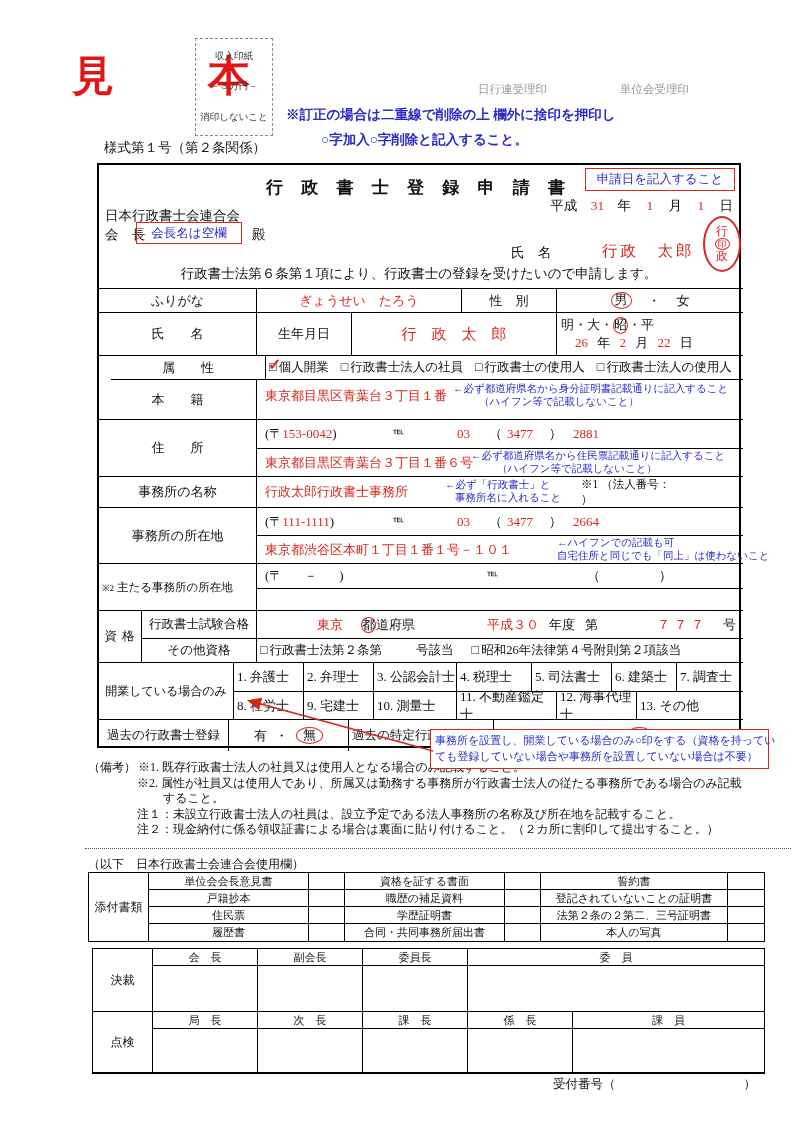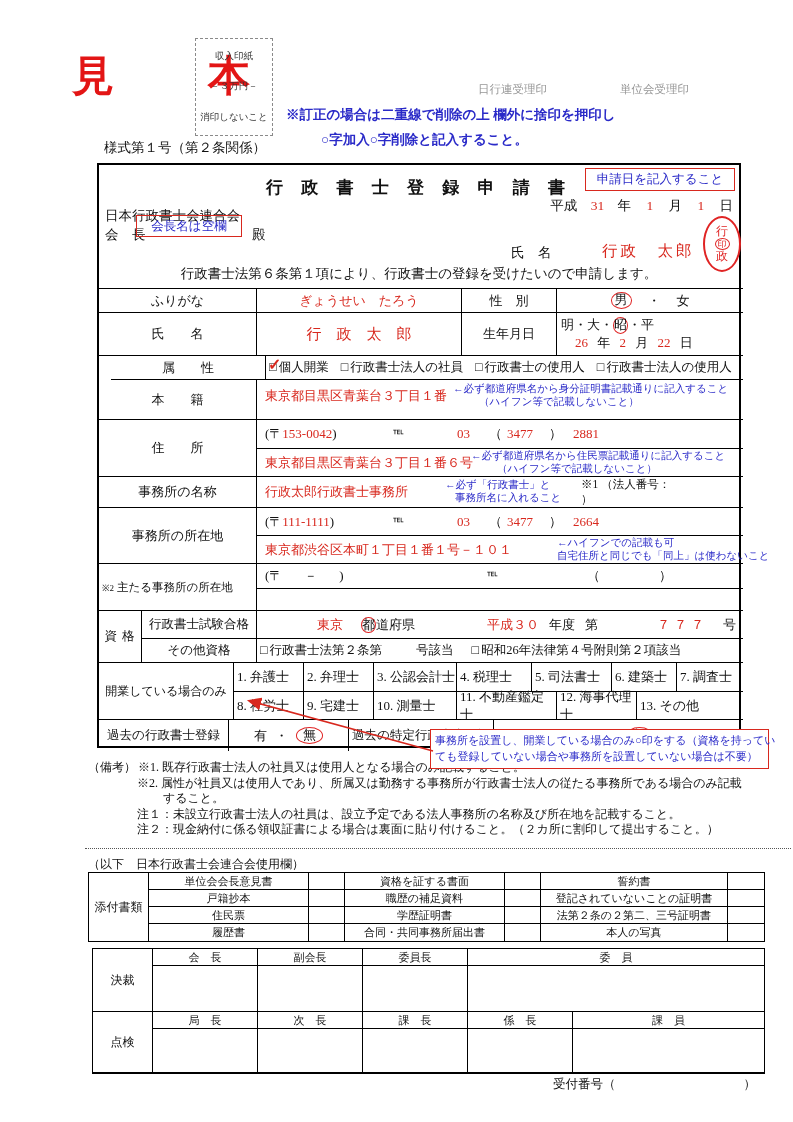--- a/index.html
+++ b/index.html
@@ -76,21 +76,21 @@
       <span class="entry" style="margin:0 10px;">31</span>
       <span>年</span>
       <span class="entry" style="margin:0 12px;">1</span>
       <span>月</span>
       <span class="entry" style="margin:0 12px;">1</span>
       <span>日</span>
     </div>
 
     <div class="abs" style="left:6px; top:42px; font-size:13.5px;">日本行政書士会連合会</div>
     <div class="abs" style="left:6px; top:61px; font-size:13.5px;">会　長</div>
-    <div class="abs rbox" style="left:37px; top:50px; width:106px; height:22px; display:flex; align-items:center; justify-content:center;">
+    <div class="abs rbox" style="left:37px; top:57px; width:106px; height:22px; display:flex; align-items:center; justify-content:center;">
       <span class="c-blue" style="font-size:12.5px;">会長名は空欄</span>
     </div>
     <div class="abs" style="left:153px; top:61px; font-size:13.5px;">殿</div>
 
     <div class="abs" style="left:412px; top:79px; font-size:13.5px;">氏　名</div>
     <div class="abs entry" style="left:503px; top:76px; font-size:15.5px; letter-spacing:3px;">行政　太郎</div>
 
     <div class="abs seal" style="left:604px; top:51px;">
       <span>行</span>
       <span class="seal-in">印</span>
@@ -109,24 +109,24 @@
         <div class="cell lbl" style="width:95px;">性　別</div>
         <div class="cell last" style="width:186px; justify-content:center;">
           <span class="circ" style="padding:0 3px;">男</span>
           <span style="margin:0 16px;">・</span>
           <span>女</span>
         </div>
       </div>
 
       <div class="mrow" style="height:43px;">
         <div class="cell lbl" style="width:158px;">氏　　名</div>
+        <div class="cell lbl" style="width:95px;">生年月日</div>
         <div class="cell" style="width:205px; justify-content:center;">
             <span class="entry" style="font-size:15px;">行　政　太　郎</span>
           </div>
-        <div class="cell lbl" style="width:95px;">生年月日</div>
         <div class="cell last" style="width:186px;">
           <div class="vcol" style="width:100%; padding:1px 4px;">
             <div style="line-height:17px;">
               <span>明・大・</span><span class="circ">昭</span><span>・平</span>
             </div>
             <div style="line-height:18px; padding-left:14px;">
               <span class="entry">26</span>
               <span style="margin:0 6px;">年</span>
               <span class="entry">2</span>
               <span style="margin:0 6px;">月</span>

